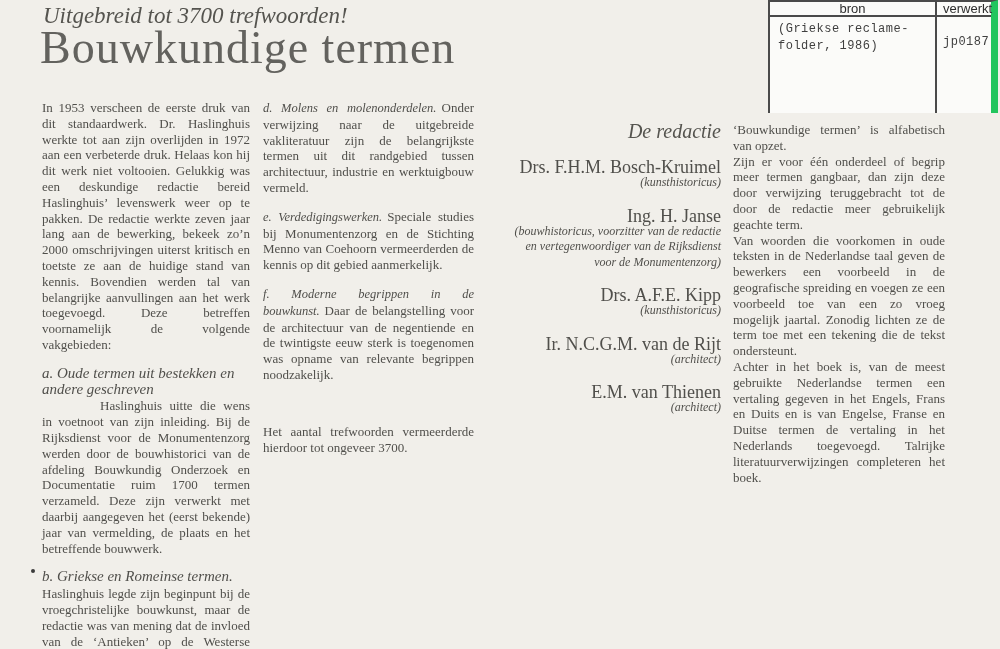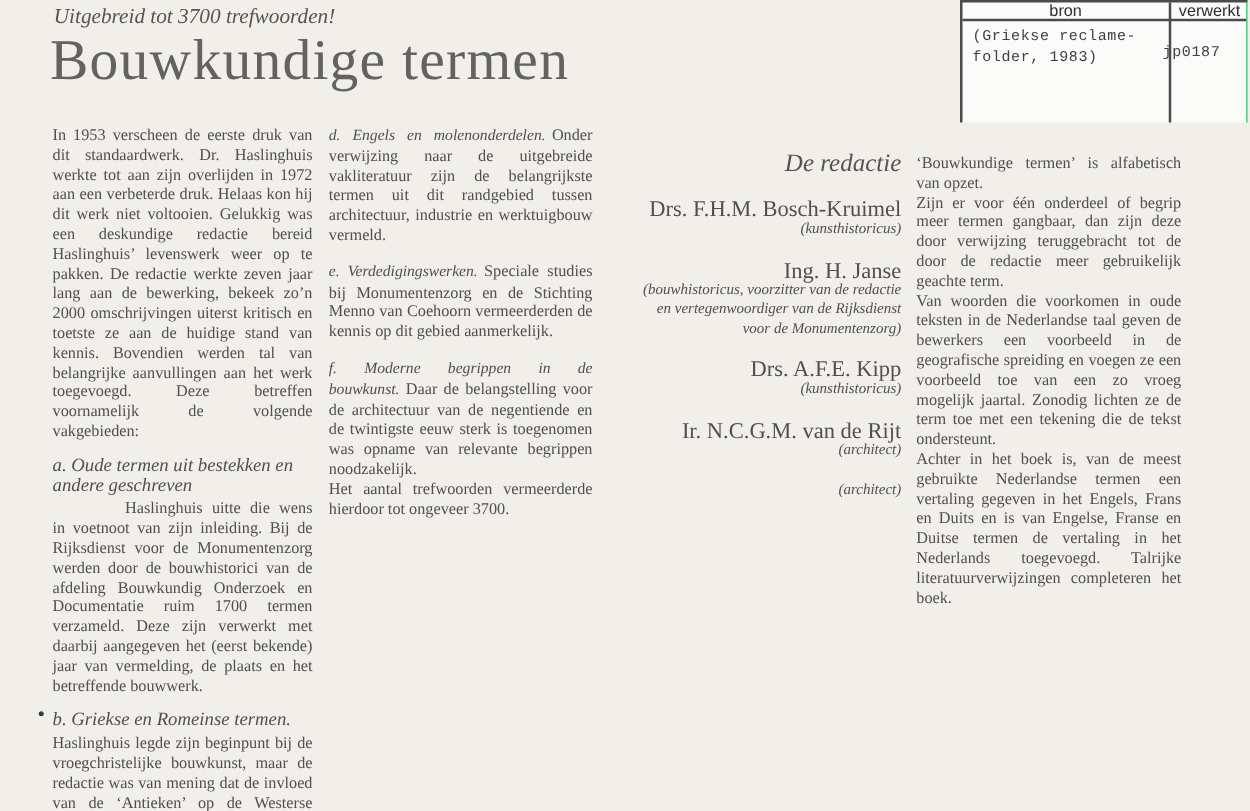--- a/index.html
+++ b/index.html
@@ -6,21 +6,21 @@
   body {
     width: 1000px; height: 649px;
     background: #f1efea;
     position: relative;
     overflow: hidden;
     font-family: "Liberation Serif", serif;
     color: #504f4b;
   }
   .tagline {
     position: absolute; left: 43px; top: 3px;
-    font-style: italic; font-size: 17px; color: #55544f;
+    font-style: italic; font-size: 23px; color: #55544f;
   }
   .title {
     position: absolute; left: 40px; top: 24px;
     font-size: 46px; color: #63625e; letter-spacing: 1px;
     font-weight: normal; margin: 0; line-height: 1.05;
   }
   .col {
     position: absolute; top: 100px; width: 208px;
     font-size: 13px; line-height: 15.8px;
   }
@@ -37,25 +37,25 @@
     font-style: italic; font-size: 20px; color: #55544f;
     margin: 0 0 16px 0; font-weight: normal;
   }
   .member { margin-bottom: 17px; }
   .member .name { font-size: 18px; line-height: 16px; }
   .member .role { font-style: italic; font-size: 12px; line-height: 15.5px; }
   .opzetcol .body { font-size: 13px; line-height: 15.8px; }
   .opzetcol .body p { margin: 0; text-align: justify; }
   .stamp {
     position: absolute; left: 768px; top: 0;
-    width: 230px; height: 98px;
+    width: 230px; height: 113px;
     background: #fbfbf9;
     border-left: 2px solid #4a4a4a;
     border-top: 2px solid #4a4a4a;
-    border-right: 1px solid #22c55e;
+    border-right: 7px solid #22c55e;
     box-sizing: border-box;
   }
   .stamp .vline {
     position: absolute; left: 165px; top: 0; bottom: 0;
     width: 2px; background: #4a4a4a;
   }
   .stamp .hline {
     position: absolute; left: 0; right: 0; top: 13px;
     height: 2px; background: #4a4a4a;
   }
@@ -65,66 +65,66 @@
     font-size: 13px; color: #2d2d2d;
   }
   .stamp .hdr-bron { left: 0; width: 165px; text-align: center; }
   .stamp .hdr-verwerkt { left: 173px; }
   .stamp .mono {
     position: absolute;
     font-family: "Liberation Mono", monospace;
     font-size: 12px; color: #3f3f3f; letter-spacing: 0.5px;
   }
   .stamp .src { left: 8px; top: 19px; line-height: 17px; white-space: nowrap; }
-  .stamp .code { left: 160px; top: 33px; }
+  .stamp .code { left: 173px; top: 33px; }
   .spot {
     position: absolute; left: 31px; top: 569px;
     width: 4px; height: 4px; border-radius: 50%; background: #3b3b3b;
   }
 </style>
 </head>
 <body>
 
 <div class="tagline">Uitgebreid tot 3700 trefwoorden!</div>
 <h1 class="title">Bouwkundige termen</h1>
 
 <div class="stamp">
   <div class="vline"></div>
   <div class="hline"></div>
   <div class="hdr hdr-bron">bron</div>
   <div class="hdr hdr-verwerkt">verwerkt</div>
   <div class="mono src">
     <div>(Griekse reclame-</div>
-    <div>folder, 1983)</div>
+    <div>folder, 1986)</div>
   </div>
   <div class="mono code">jp0187</div>
 </div>
 
 <div class="col c1">
   <p>In 1953 verscheen de eerste druk van dit standaardwerk. Dr. Haslinghuis werkte tot aan zijn overlijden in 1972 aan een verbeterde druk. Helaas kon hij dit werk niet voltooien. Gelukkig was een deskundige redactie bereid Haslinghuis’ levenswerk weer op te pakken. De redactie werkte zeven jaar lang aan de bewerking, bekeek zo’n 2000 omschrijvingen uiterst kritisch en toetste ze aan de huidige stand van kennis. Bovendien werden tal van belangrijke aanvullingen aan het werk toegevoegd. Deze betreffen voornamelijk de volgende vakgebieden:</p>
   <p>
     <span class="sec-head">a. Oude termen uit bestekken en andere geschreven</span>
     <span class="indent-first" style="display:block; text-align:justify;">Haslinghuis uitte die wens in voetnoot van zijn inleiding. Bij de Rijksdienst voor de Monumentenzorg werden door de bouwhistorici van de afdeling Bouwkundig Onderzoek en Documentatie ruim 1700 termen verzameld. Deze zijn verwerkt met daarbij aangegeven het (eerst bekende) jaar van vermelding, de plaats en het betreffende bouwwerk.</span>
   </p>
   <p>
     <span class="sec-head">b. Griekse en Romeinse termen.</span>
     <span style="display:block; text-align:justify;">Haslinghuis legde zijn beginpunt bij de vroegchristelijke bouwkunst, maar de redactie was van mening dat de invloed van de ‘Antieken’ op de Westerse architectuur groot is geweest en de uitingen van hun bouwkunst overal nog waarneembaar zijn, zodat vermelding in dit boek onontbeerlijk is.</span>
   </p>
 </div>
 
 <div class="col c2">
   <p>
-    <span class="lead">d. Engels en molenonderdelen.</span><span>Onder verwijzing naar de uitgebreide vakliteratuur zijn de belangrijkste termen uit dit randgebied tussen architectuur, industrie en werktuigbouw vermeld.</span>
+    <span class="lead">d. Molens en molenonderdelen.</span><span>Onder verwijzing naar de uitgebreide vakliteratuur zijn de belangrijkste termen uit dit randgebied tussen architectuur, industrie en werktuigbouw vermeld.</span>
   </p>
   <p>
     <span class="lead">e. Verdedigingswerken.</span><span>Speciale studies bij Monumentenzorg en de Stichting Menno van Coehoorn vermeerderden de kennis op dit gebied aanmerkelijk.</span>
   </p>
   <p>
     <span class="lead">f. Moderne begrippen in de bouwkunst.</span><span>Daar de belangstelling voor de architectuur van de negentiende en de twintigste eeuw sterk is toegenomen was opname van relevante begrippen noodzakelijk.</span>
-    <span style="display:block; text-align:justify;">Het aantal trefwoorden vermeerderde hierdoor tot ongeveer 3700.</span>
+    <span style="display:block; text-align:justify;margin-top:41px;">Het aantal trefwoorden vermeerderde hierdoor tot ongeveer 3700.</span>
   </p>
 </div>
 
 <div class="namecol">
   <h2 class="col-heading">De redactie</h2>
   <div class="member">
     <div class="name">Drs. F.H.M. Bosch-Kruimel</div>
     <div class="role">(kunsthistoricus)</div>
   </div>
   <div class="member">
@@ -133,20 +133,21 @@
   </div>
   <div class="member">
     <div class="name">Drs. A.F.E. Kipp</div>
     <div class="role">(kunsthistoricus)</div>
   </div>
   <div class="member">
     <div class="name">Ir. N.C.G.M. van de Rijt</div>
     <div class="role">(architect)</div>
   </div>
   <div class="member">
+    <div class="name">E.M. van Thienen</div>
     <div class="role">(architect)</div>
   </div>
 </div>
 
 <div class="opzetcol">
   <div class="body">
     <p>‘Bouwkundige termen’ is alfabetisch van opzet.</p>
     <p>Zijn er voor één onderdeel of begrip meer termen gangbaar, dan zijn deze door verwijzing teruggebracht tot de door de redactie meer gebruikelijk geachte term.</p>
     <p>Van woorden die voorkomen in oude teksten in de Nederlandse taal geven de bewerkers een voorbeeld in de geografische spreiding en voegen ze een voorbeeld toe van een zo vroeg mogelijk jaartal. Zonodig lichten ze de term toe met een tekening die de tekst ondersteunt.</p>
     <p>Achter in het boek is, van de meest gebruikte Nederlandse termen een vertaling gegeven in het Engels, Frans en Duits en is van Engelse, Franse en Duitse termen de vertaling in het Nederlands toegevoegd. Talrijke literatuurverwijzingen completeren het boek.</p>

